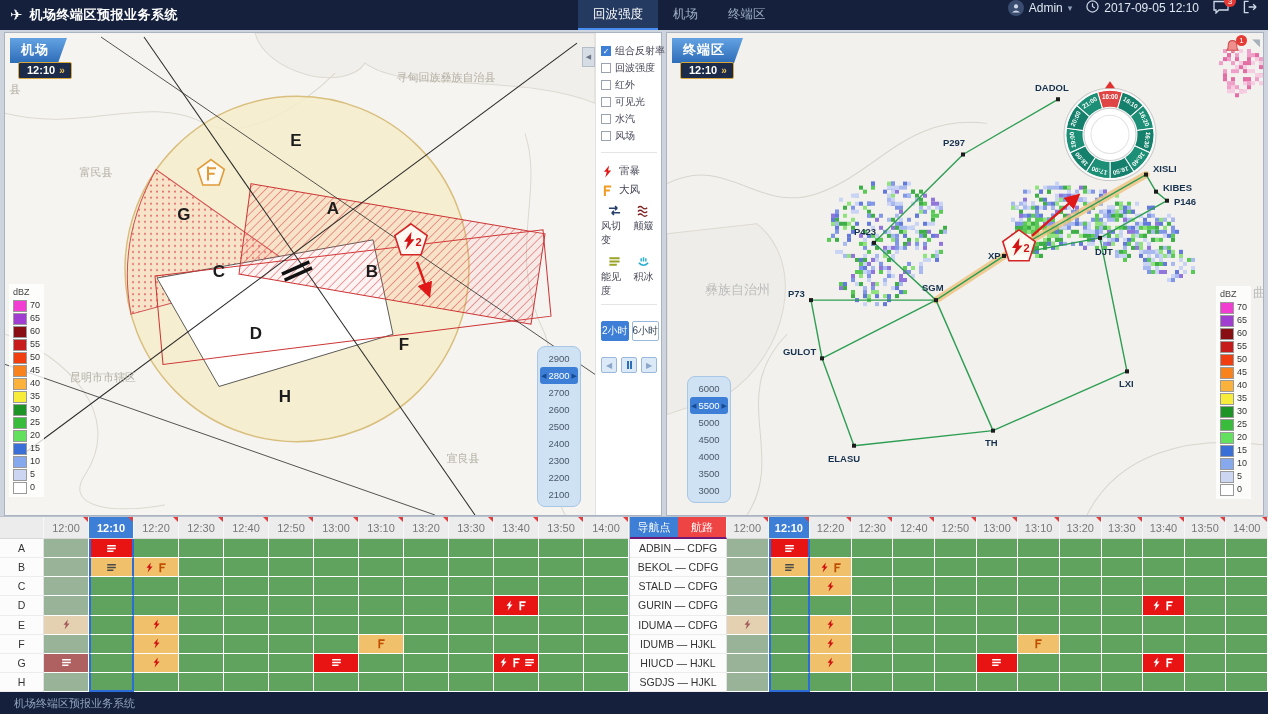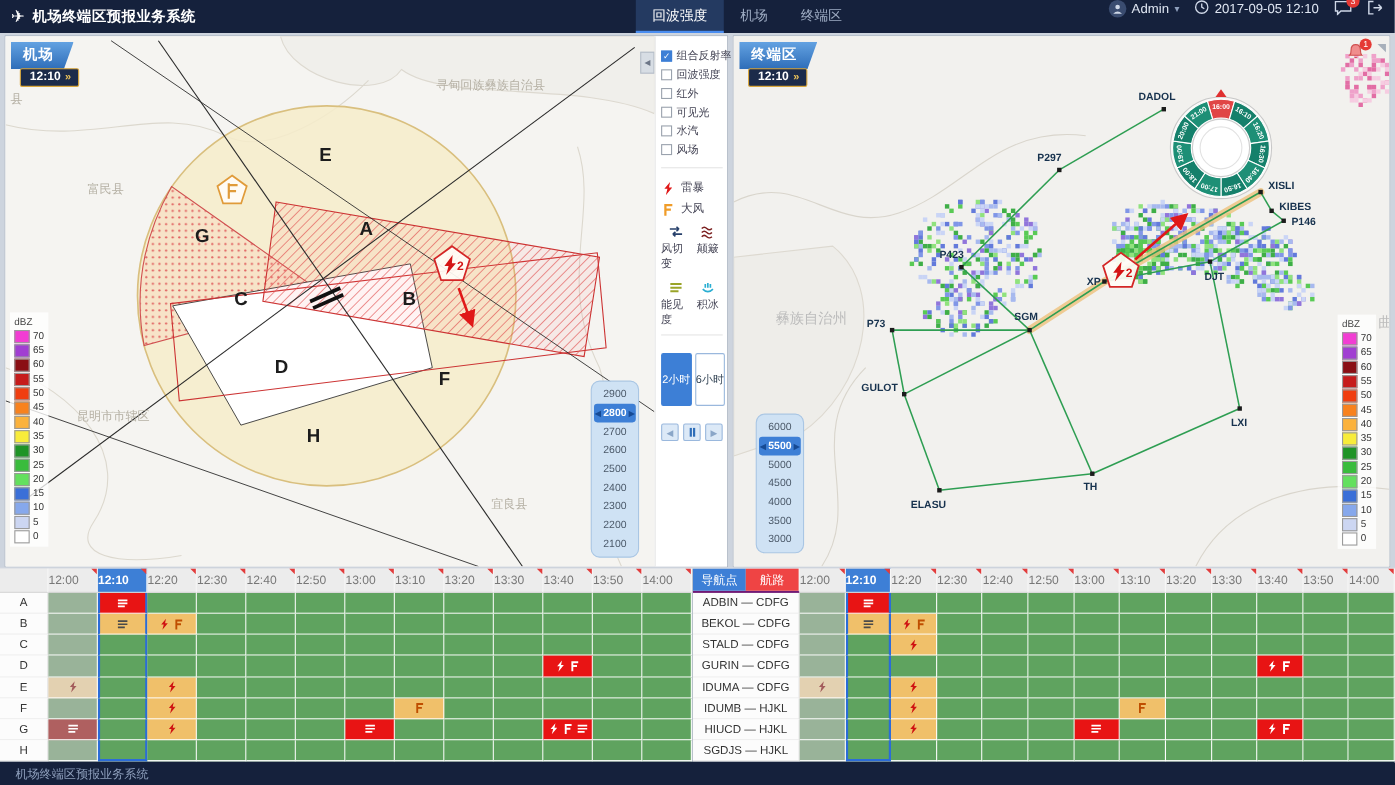--- a/index.html
+++ b/index.html
@@ -46,54 +46,54 @@
 .dbz-swatch{width:14px;height:12px;border:1px solid #9a9a9a;display:inline-block}
 .dbz-val{color:#333;line-height:13px}
 #dbz-left{left:4px;bottom:18px}
 #dbz-right{right:12px;bottom:16px}
 
 
 .alt-slider{position:absolute;width:44px;background:#cfe2f4;border:1px solid #a9c6e4;border-radius:8px;padding:3px 2px;z-index:5}
 #slider-left{right:14px;bottom:8px}
 #slider-right{left:20px;bottom:12px}
 .alt-row{height:17px;display:flex;align-items:center;justify-content:center;font-size:9.5px;color:#4a5868;position:relative;cursor:pointer}
-.alt-row.sel{background:#3d7fd6;color:#fff;border-radius:3px;font-weight:bold}
+.alt-row.sel{background:#3d7fd6;color:#fff;border-radius:3px;font-weight:normal}
 .alt-arr{font-size:7px;color:#164a94;position:absolute}
 .alt-arr.l{left:1px}
 .alt-arr.r{right:1px}
 
 
 .ctrl-strip{width:66px;background:#fff;border-left:1px solid #e2e2e2;padding:8px 4px 4px 5px;display:flex;flex-direction:column}
 .hrline{border-top:1px solid #e5e5e5;margin:6px 0}
 .layer-item{display:flex;align-items:center;gap:4px;margin:3px 0;font-size:10px;color:#445;cursor:pointer;white-space:nowrap}
 .cb{width:10px;height:10px;border:1px solid #9aa2ad;background:#fff;flex:0 0 10px;font-size:8px;line-height:9px;color:#fff;text-align:center}
 .cb.checked{background:#3d7fd6;border-color:#3d7fd6}
 .hz-row{display:flex;align-items:center;gap:5px;font-size:10.5px;color:#445;margin:5px 0}
 .hz-grid{display:grid;grid-template-columns:1fr 1fr;gap:8px 2px;margin-top:7px}
 .hz-col{display:flex;flex-direction:column;align-items:center;gap:2px;font-size:10px;color:#445}
 .hz-ic svg{width:13px;height:13px;display:block}
 .st-row{display:flex;align-items:center;gap:5px;font-size:10.5px;color:#445;margin:6px 0}
 .st-swatch{width:16px;height:13px;flex:0 0 16px}
 .st-safe{border:2px solid #3fae3f;background:#fff}
 .st-warning{border:1px solid #d8b05a;background:repeating-linear-gradient(45deg,#ecc87e 0 2px,#fff8ea 2px 5px)}
 .st-danger{border:1px solid #c03030;background:#e53228 repeating-linear-gradient(0deg,rgba(255,255,255,.9) 0 1px,transparent 1px 4px),#e53228 repeating-linear-gradient(90deg,rgba(255,255,255,.9) 0 1px,transparent 1px 4px)}
 .dur-wrap{display:flex;gap:3px;margin-top:10px}
-.dur{flex:1;text-align:center;font-size:10px;padding:16px 0;border:1px solid #9ab8dd;border-radius:2px;color:#345;background:#fff;cursor:pointer;white-space:nowrap}
+.dur{flex:1;text-align:center;font-size:10px;padding:2px 0;border:1px solid #9ab8dd;border-radius:2px;color:#345;background:#fff;cursor:pointer;white-space:nowrap}
 .dur.active{background:#3d7fd6;color:#fff;border-color:#3d7fd6}
 .playback{display:flex;gap:4px;margin-top:16px;justify-content:center}
 .pb{width:18px;height:16px;background:#dce9f7;border:1px solid #9ab8dd;border-radius:2px;color:#2e6db8;font-size:8px;display:flex;align-items:center;justify-content:center;gap:1px;cursor:pointer;padding:0}
 .pb .bar{width:2px;height:8px;background:#2e6db8}
 .pb.dim{color:#8aa6c8}
 
 
 .bottom-row{flex:0 0 176px;display:flex;position:relative;background:#fff;border-top:1px solid #b9c1cc}
 .gantt{display:grid;grid-template-rows:22px repeat(8,1fr);font-size:11px;background:#fff}
 #gantt-left{width:630px;border-right:1px solid #b9c1cc}
 #gantt-right{flex:1}
-.g-h{background:#ececec;color:#777;display:flex;align-items:center;border-right:1px solid #f7f7f7;border-bottom:1px solid #d8d8d8;position:relative;font-size:11px}
+.g-h{background:#ececec;color:#777;display:flex;align-items:center;justify-content:center;border-right:1px solid #f7f7f7;border-bottom:1px solid #d8d8d8;position:relative;font-size:11px}
 .g-h.cur{background:#3d7fd6;color:#fff;font-weight:bold}
 .g-first{padding:0}
 .corner{position:absolute;top:0;right:0;width:0;height:0;border-left:5px solid transparent;border-top:5px solid #e23c3c}
 .g-lab{background:#fcfcfc;color:#333;display:flex;align-items:center;justify-content:center;border-right:1px solid #e2e2e2;border-bottom:1px solid #ececec;font-size:10.5px;white-space:nowrap}
 .g-cell{background:#5fa35f;border-right:1px solid #fff;border-bottom:1px solid #fff;display:flex;align-items:center;justify-content:center;gap:2px;cursor:pointer}
 .g-cell.warning{background:#f0c06a}
 .g-cell.danger{background:#e81414}
 .g-cell.past{filter:grayscale(.5) opacity(.75)}
 .g-cell.cur{border-left:2px solid #2b6cd8;border-right:2px solid #2b6cd8}
 .g-cell.cur-end{border-bottom:2px solid #2b6cd8}

